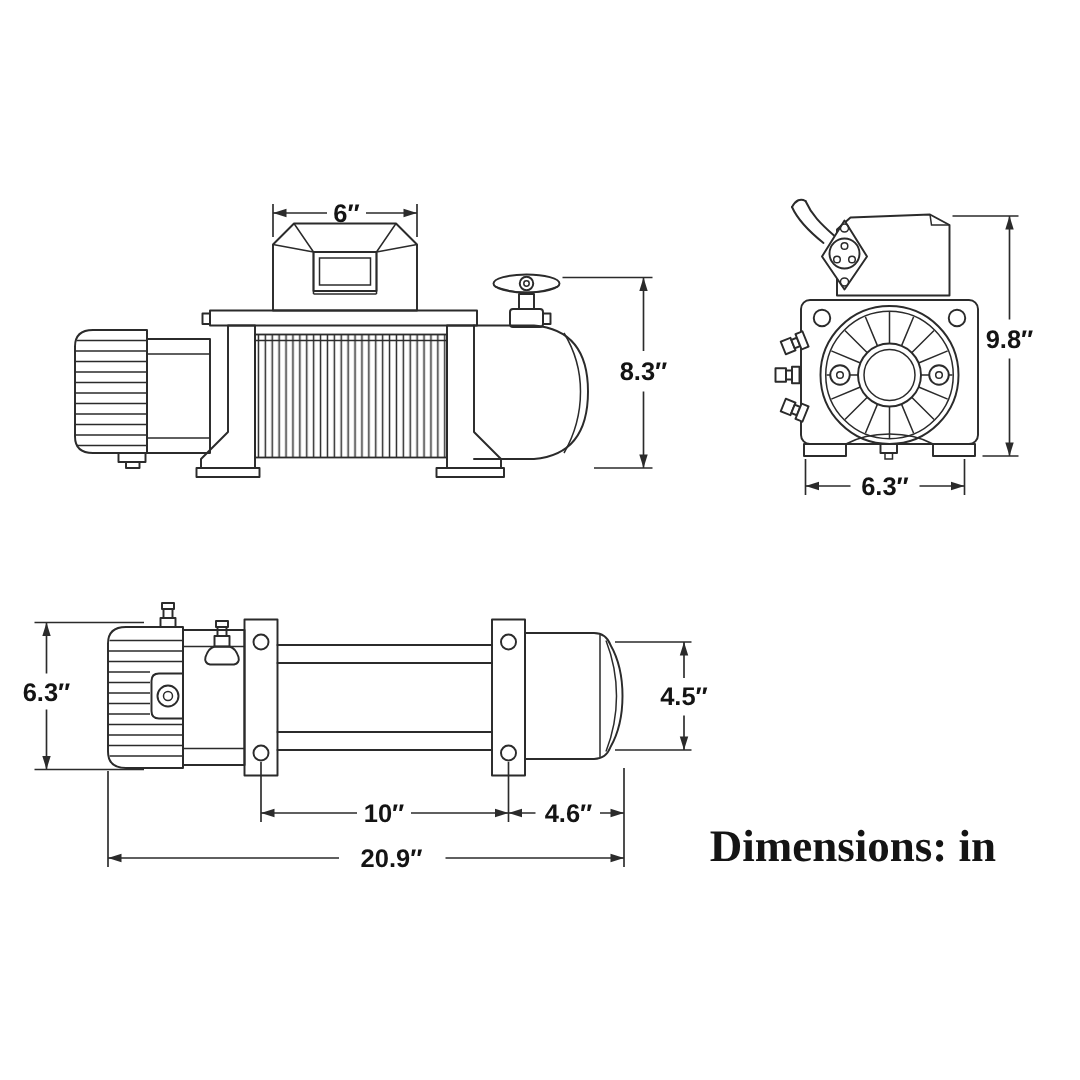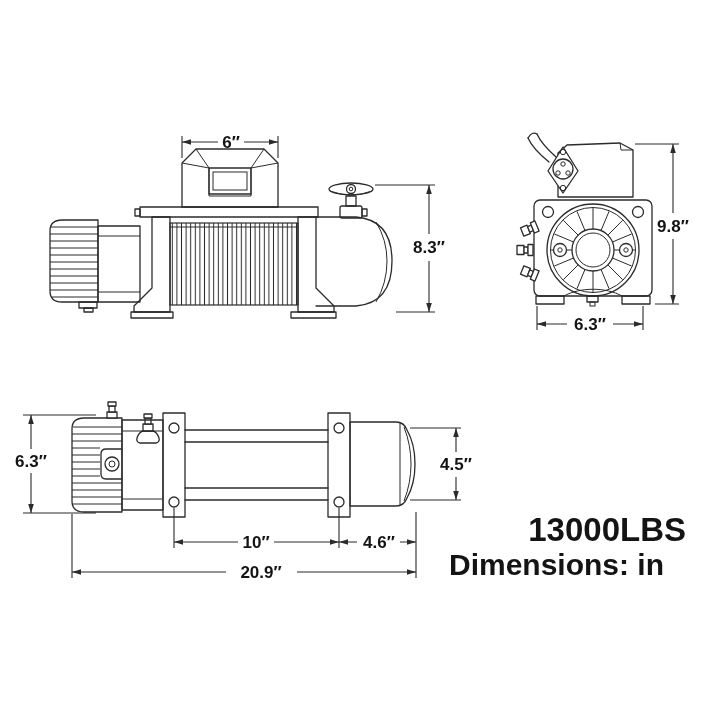--- a/index.html
+++ b/index.html
@@ -17,20 +17,21 @@
     font-weight:700;font-size:17px;text-anchor:middle;
   }
   .whitefill{fill:#ffffff;}
   #capacity{
     position:absolute;right:34px;top:511px;font-size:33px;font-weight:700;color:#141414;
     letter-spacing:0px;white-space:nowrap;
   }
   #units{
     position:absolute;right:56px;top:548px;font-size:30px;font-weight:700;color:#141414;
     white-space:nowrap;
+    font-family:Liberation Serif, serif;
   }
 </style>
 </head>
 <body>
 
 <div id="canvas">
   <svg width="720" height="720" viewBox="0 0 720 720">
     <defs>
       <pattern id="wraps" x="170" y="0" width="4.6" height="8" patternUnits="userSpaceOnUse">
         <path d="M2.3,-1 L2.3,9" stroke="#2b2b2b" stroke-width="1" fill="none"></path>
@@ -250,15 +251,14 @@
 
       <g>
         <path class="dimln" d="M72,514 V578 M72,572 H226 M297,572 H416"></path>
         <polygon class="arrow" points="72,572 81,569.2 81,574.8"></polygon>
         <polygon class="arrow" points="416,572 407,569.2 407,574.8"></polygon>
         <text class="dim-label" x="261" y="578">20.9″</text>
       </g>
     </g>
   </svg>
 
-  <div id="capacity">13000LBS</div>
   <div id="units">Dimensions: in</div>
 </div>
 
 </body></html>

